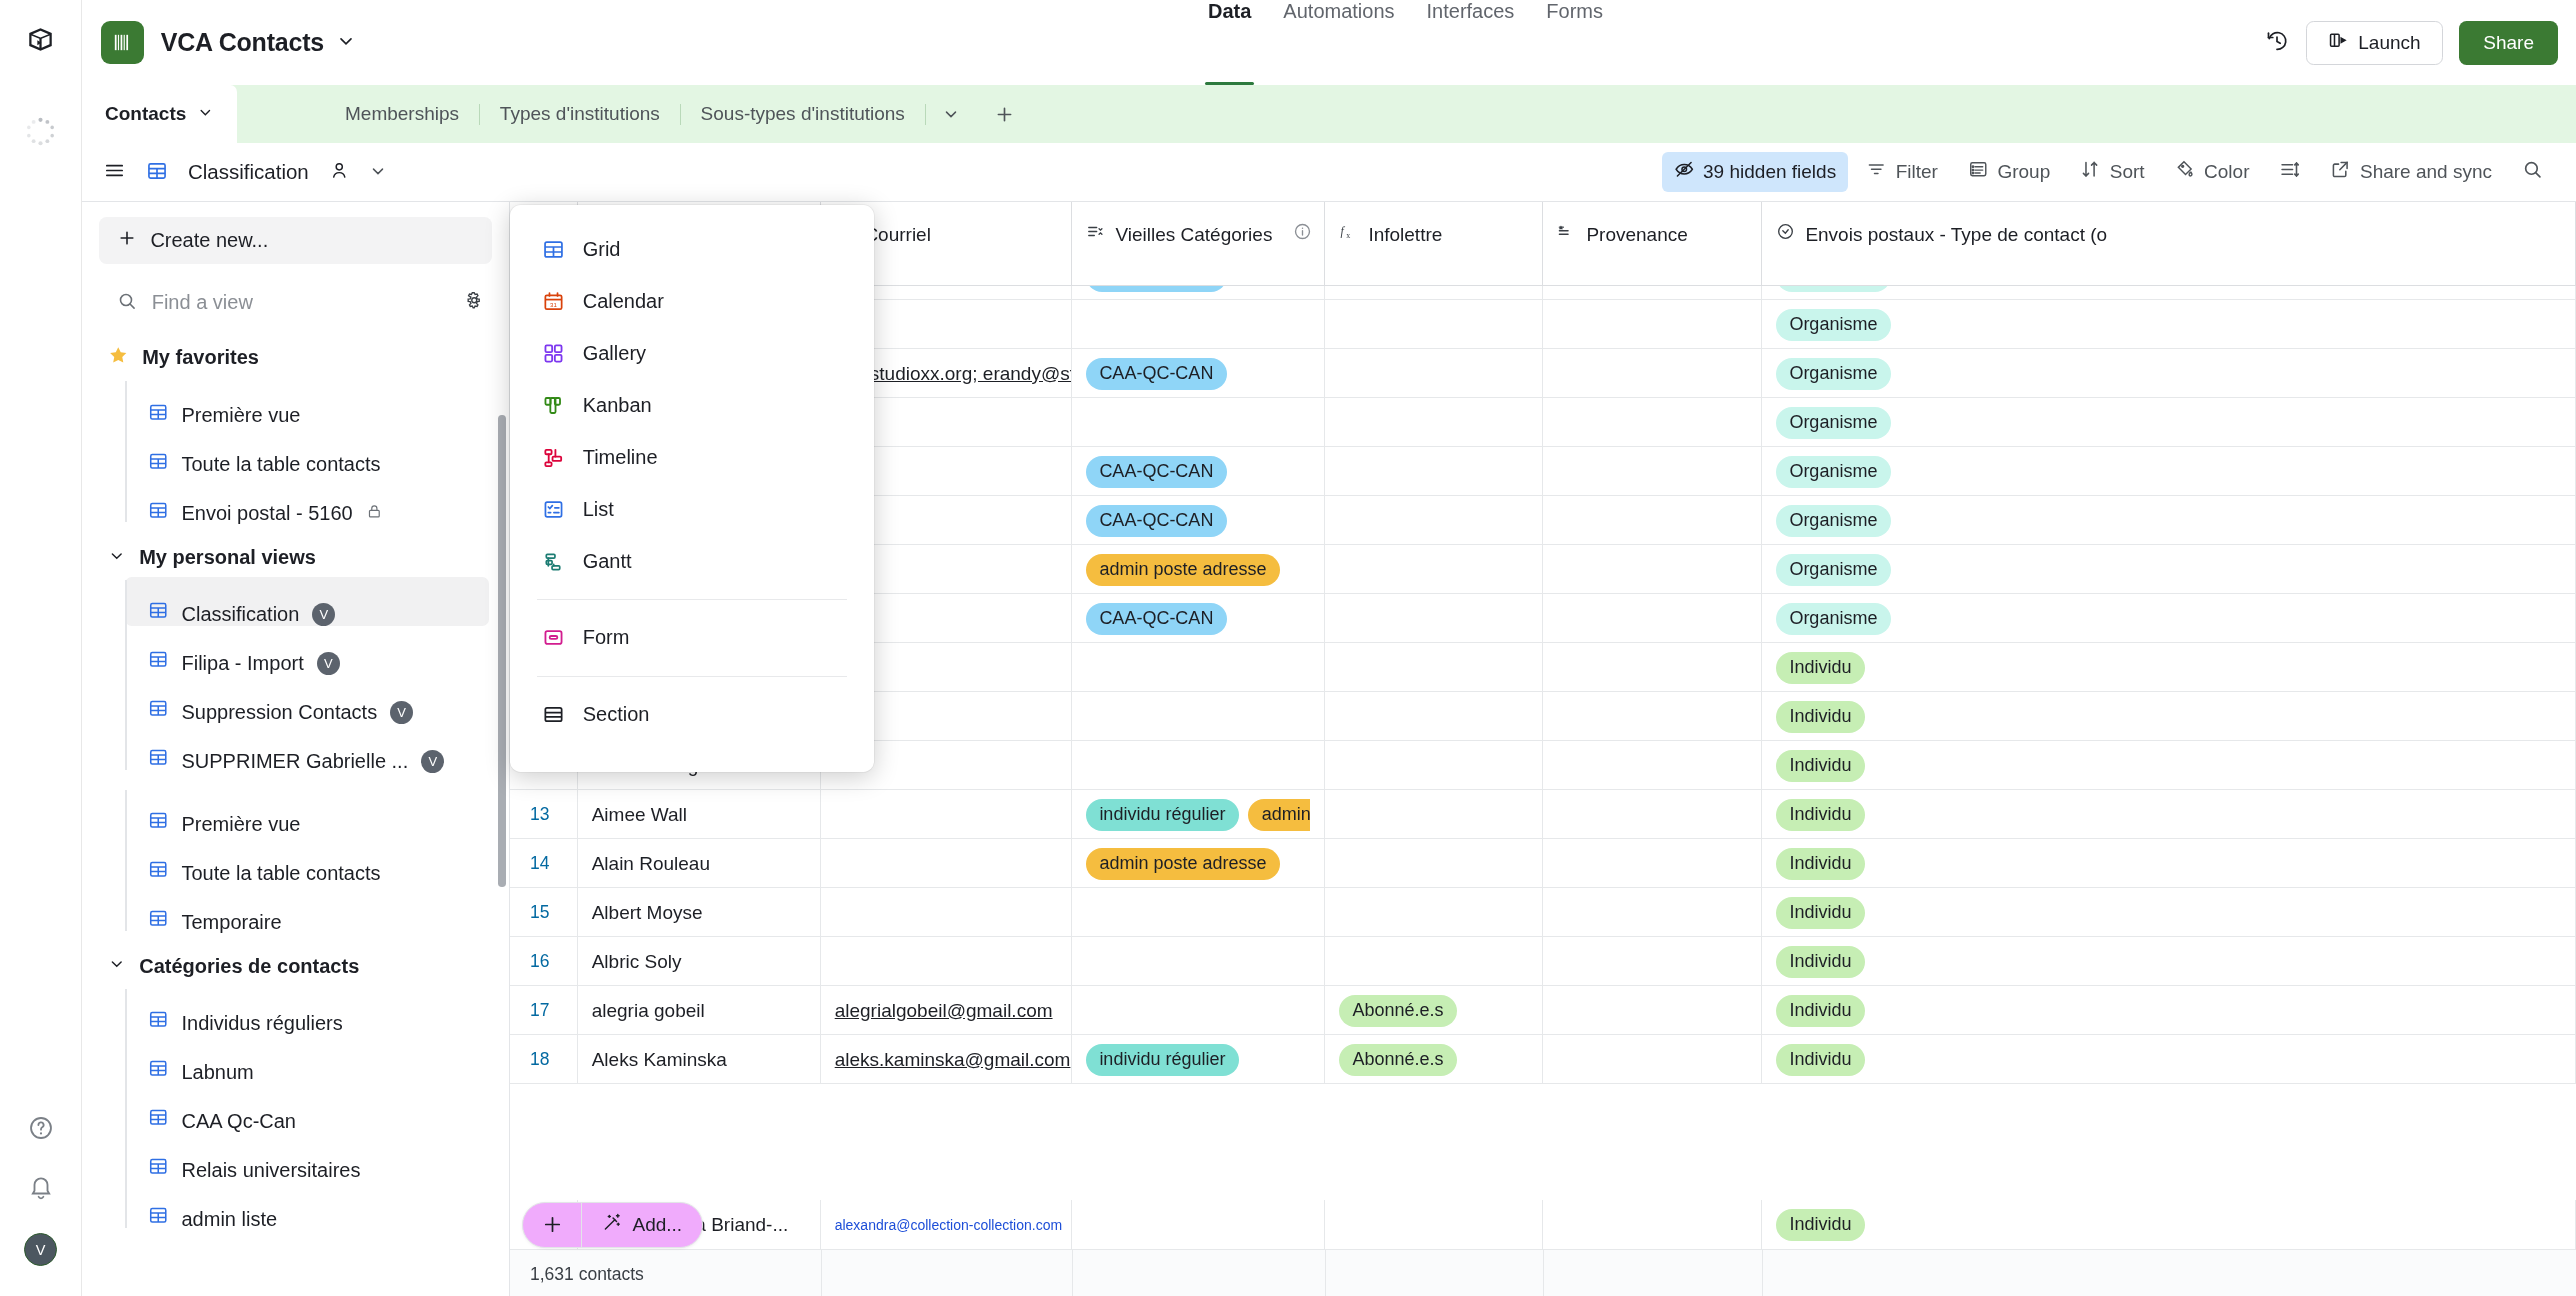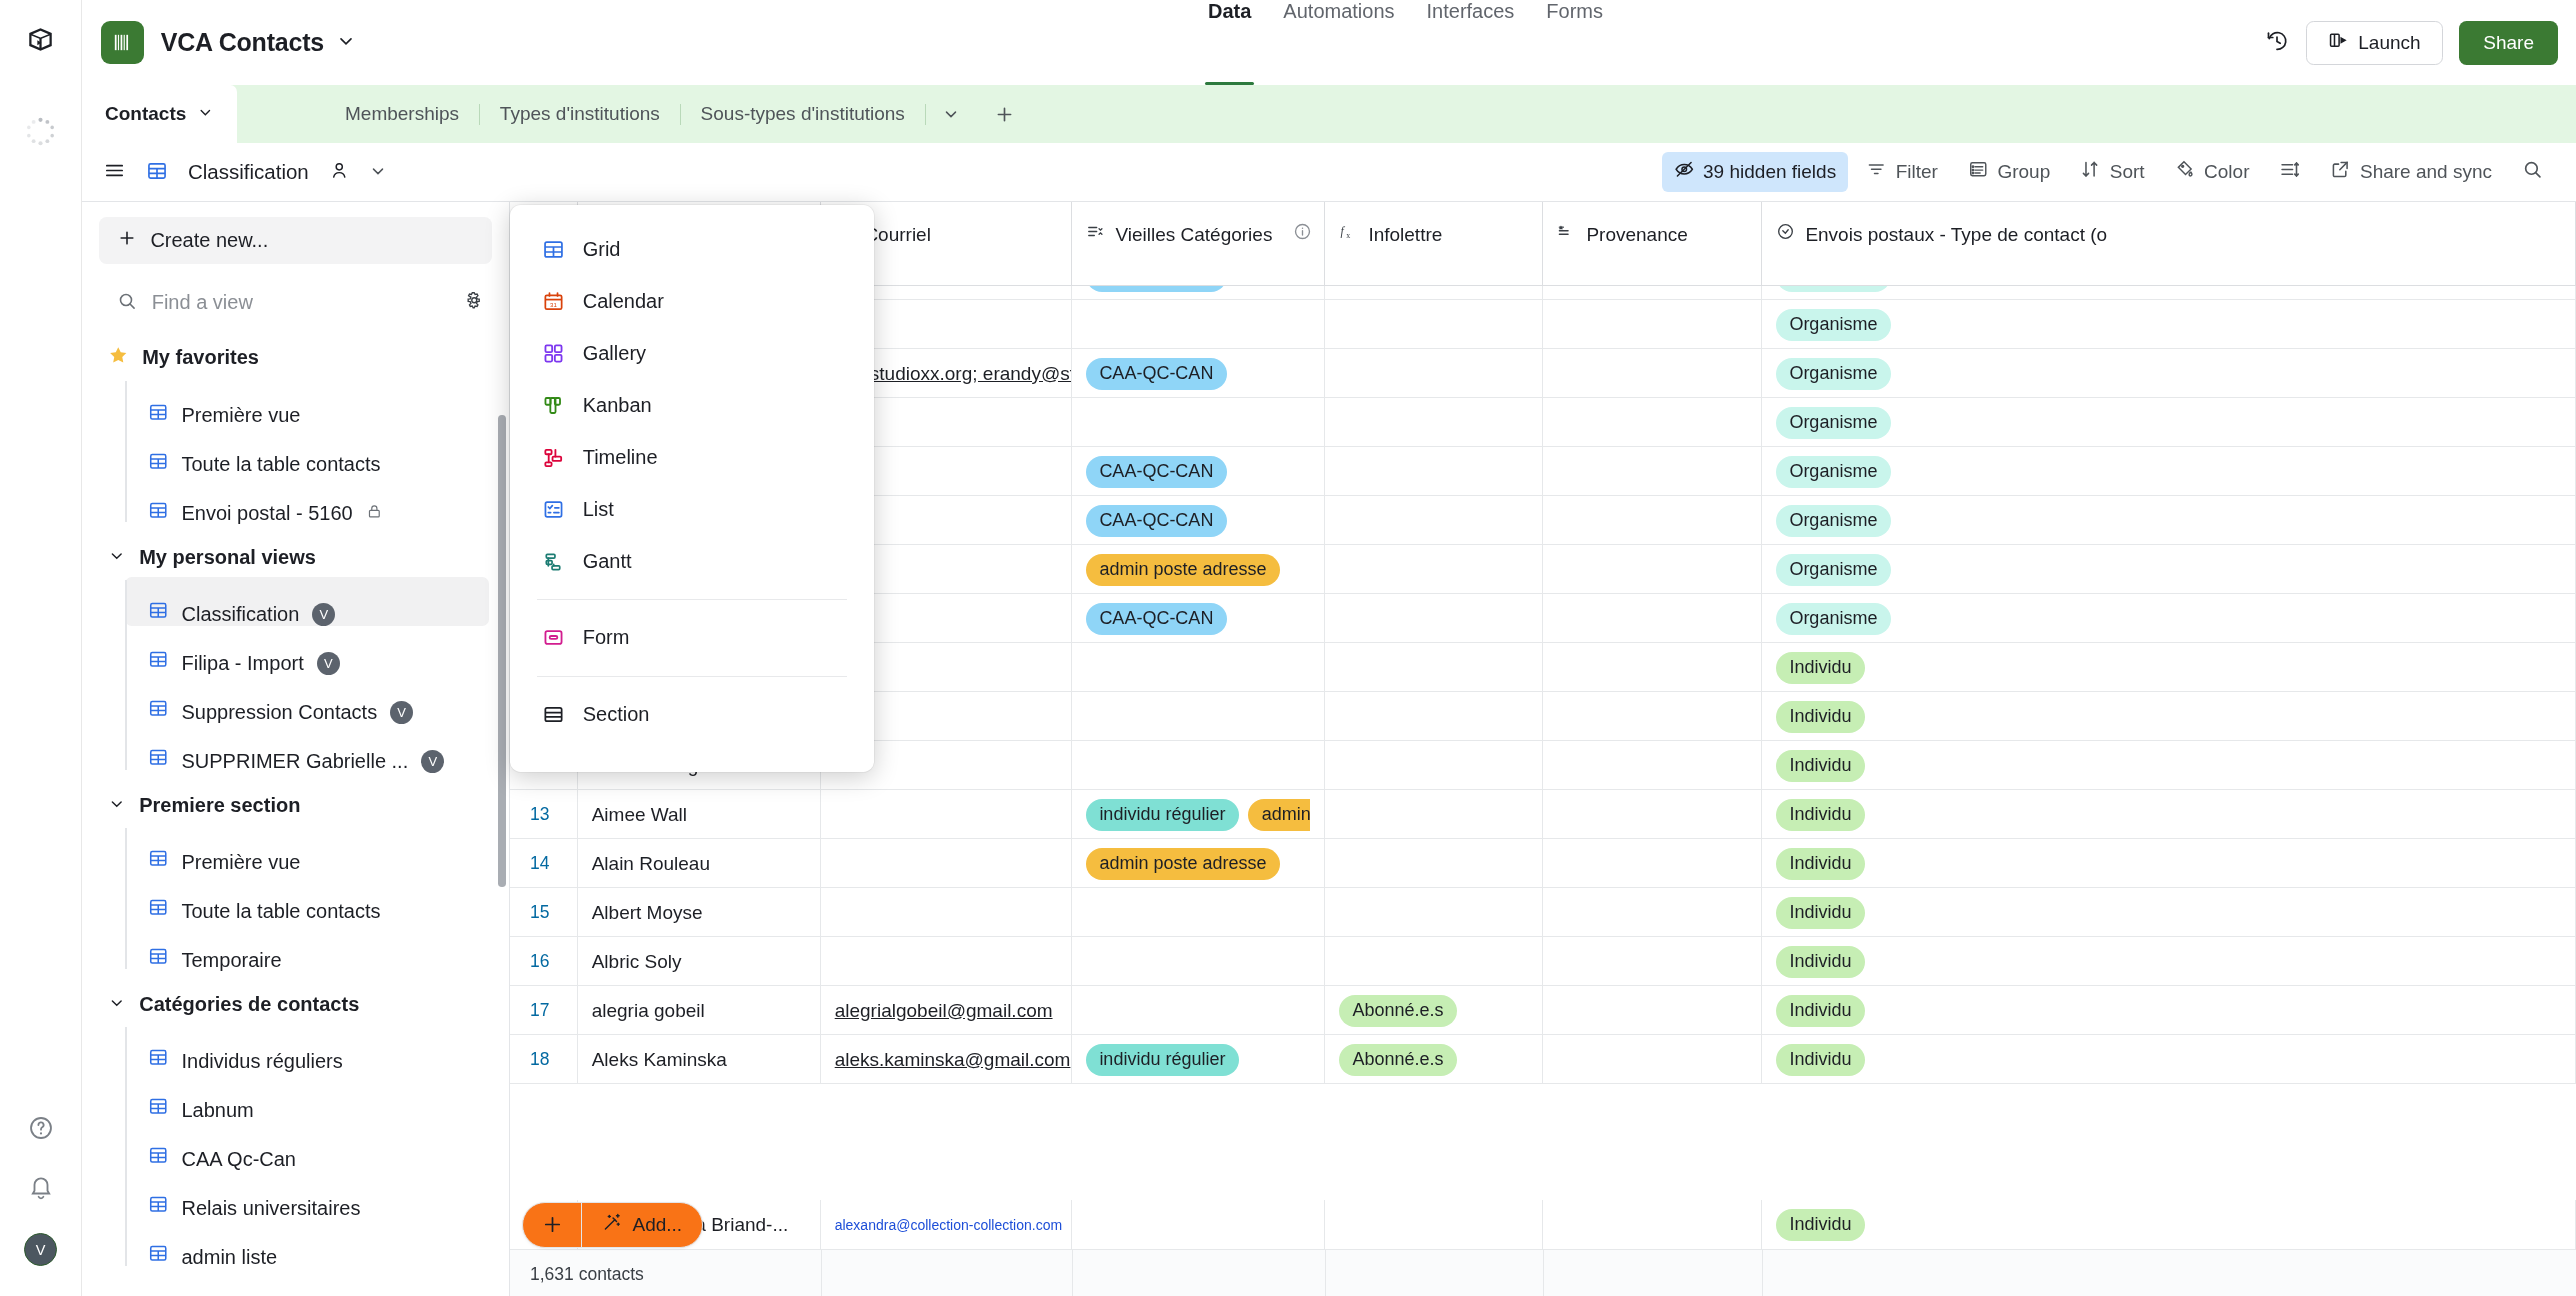--- a/index.html
+++ b/index.html
@@ -192,21 +192,21 @@
 
   #addrow {
     position: absolute; left: 0; bottom: 48px; width: 2066px; height: 49px;
     display: flex; align-items: center; background: transparent;
   }
   #addrow .ab {
     height: 49px; display: flex; align-items: center; border-right: 0.8px solid #e6e8ea;
     box-sizing: border-box;
   }
   .addpill {
-    position: absolute; left: 12px; top: 1.5px; height: 46px; background: #f97316;
+    position: absolute; left: 12px; top: 1.5px; height: 46px; background: #f0abfc;
     border: 0.8px solid #e3e5e8; border-radius: 23px; display: flex; align-items: center;
     box-shadow: 0 0.8px 3px rgba(0,0,0,0.07); z-index: 5; cursor: pointer;
   }
   .addpill .plus { width: 59px; display: flex; align-items: center; justify-content: center;
     border-right: 0.8px solid #e3e5e8; height: 100%; }
   .addpill .addai { display: flex; align-items: center; gap: 10px; padding: 0 20px;
     font-size: 19px; color: #1d1f25; }
   #footer {
     position: absolute; left: 0; bottom: 0; width: 2066px; height: 48px;
     background: #fafbfc; border-top: 0.8px solid #e6e8ea; display: flex;
@@ -573,26 +573,20 @@
               <rect x="3.2" y="4.2" width="17.6" height="15.6" rx="1.8"></rect>
               <path d="M3.2 9.4h17.6M3.2 14.6h17.6M12 9.4v10.4"></path>
             </svg></span>
         <span>SUPPRIMER Gabrielle ...</span>
         <span class="vbadge">V</span>
       </div>
     </div>
   </div>
 
   <div class="sv-group">
-    <div class="sv-head">
-      <span><svg width="17.5" height="17.5" viewBox="0 0 24 24" fill="none" stroke="#1d1f25" stroke-width="2" stroke-linecap="round">
-            <path d="M6 9.5l6 6 6-6"></path>
-          </svg></span>
-      <span>Premiere section</span>
-    </div>
     <div class="sv-children">
       <div class="sv-item">
         <span><svg width="20.5" height="20.5" viewBox="0 0 24 24" fill="none" stroke="#2f6fe4" stroke-width="1.8">
               <rect x="3.2" y="4.2" width="17.6" height="15.6" rx="1.8"></rect>
               <path d="M3.2 9.4h17.6M3.2 14.6h17.6M12 9.4v10.4"></path>
             </svg></span>
         <span>Première vue</span>
       </div>
       <div class="sv-item">
         <span><svg width="20.5" height="20.5" viewBox="0 0 24 24" fill="none" stroke="#2f6fe4" stroke-width="1.8">

